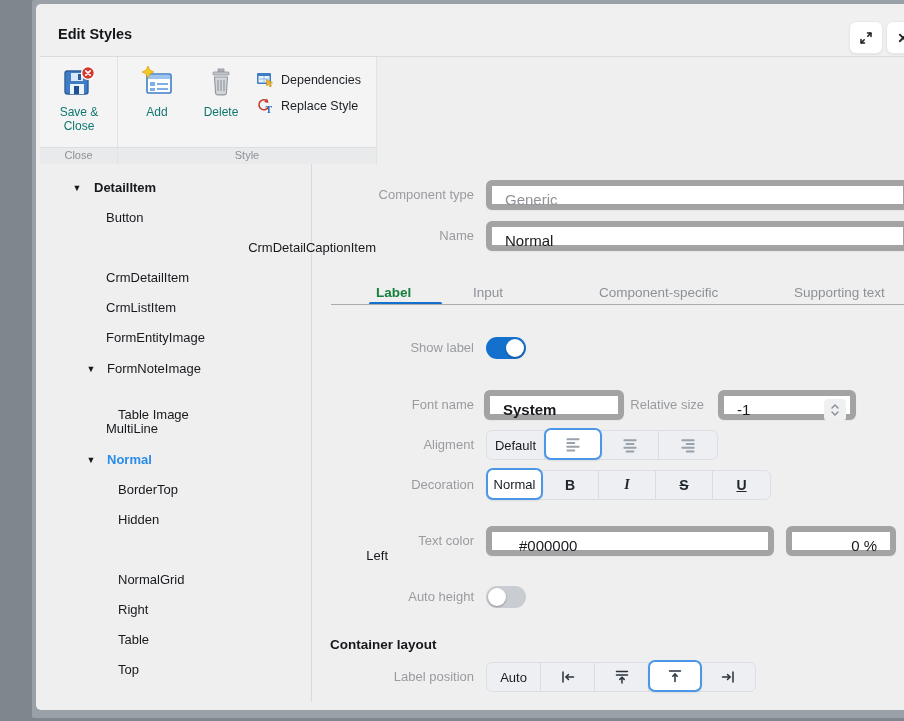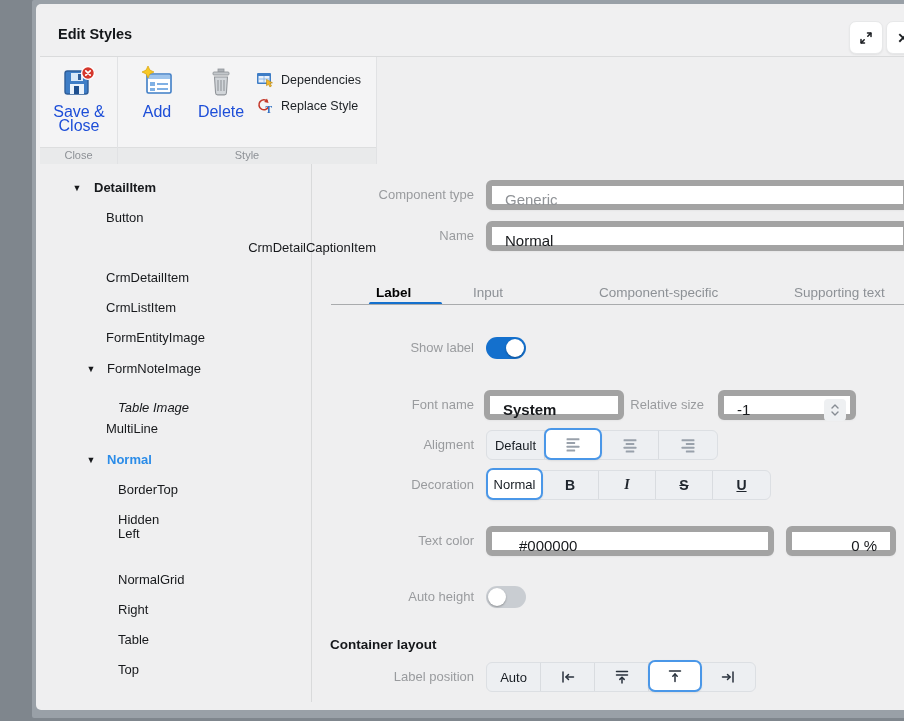--- a/index.html
+++ b/index.html
@@ -12,37 +12,37 @@
   .title{position:absolute;left:18px;top:4px;width:300px;height:48px;line-height:44px;font-size:14.5px;font-weight:700;color:#14171a;}
   .winbtn{position:absolute;top:13px;width:32px;height:31px;background:#fff;border:1px solid #e7e8e9;border-radius:7px;box-shadow:0 1px 2px rgba(0,0,0,.06);display:flex;align-items:center;justify-content:center;cursor:pointer;}
   .winbtn.max{left:809px;}
   .winbtn.close{left:846px;font-size:14px;font-weight:700;color:#1a1d21;}
 
   
   .ribbon{position:absolute;left:4px;top:53px;width:337px;height:107px;background:#f4f4f5;display:flex;}
   .rgroup{position:relative;height:100%;border-right:1px solid #e1e2e4;box-sizing:border-box;}
   .rgroup .caption{position:absolute;left:0;right:0;bottom:0;height:16px;background:#e9eaeb;border-top:1px solid #dddedf;font-size:11px;color:#8d9196;text-align:center;line-height:15px;}
   .bigbtn{position:absolute;top:9px;width:62px;text-align:center;cursor:pointer;}
-  .bigbtn .blabel{margin-top:3px;font-size:16px;color:#1d4ed8;line-height:14px;}
+  .bigbtn .blabel{margin-top:3px;font-size:12px;color:#0f766e;line-height:14px;}
   .smallbtn{position:absolute;left:8px;height:22px;display:flex;align-items:center;gap:7px;font-size:12.5px;color:#1d2125;cursor:pointer;}
 
   
   .treepane{position:absolute;left:4px;top:160px;width:272px;bottom:8px;background:#efeff0;border-right:1px solid #d9dadb;box-sizing:border-box;}
   .trow{position:absolute;left:0;width:270px;height:30px;line-height:30px;font-size:13px;color:#17191c;cursor:pointer;white-space:nowrap;}
   .trow .arrow{position:absolute;top:0;font-size:9px;color:#16181b;width:14px;text-align:center;}
   .trow.bold{font-weight:700;}
   .trow.sel{color:#2b8ce8;font-weight:700;}
 
   
   .lbl{position:absolute;left:280px;width:158px;height:30px;line-height:30px;text-align:right;font-size:13px;color:#999b9e;white-space:nowrap;}
   .field{position:absolute;background:#fff;border:6px solid #a3a3a3;border-radius:6px;box-shadow:0 1px 2px rgba(0,0,0,.04);box-sizing:border-box;font-size:15px;line-height:28px;padding:0 13px;color:#17191c;height:30px;}
   .field.muted{color:#8f9296;}
   .tabline{position:absolute;left:295px;top:300px;width:578px;height:1px;background:#a9abad;}
   .tab{position:absolute;top:278px;height:22px;line-height:22px;font-size:13.5px;color:#8d9196;cursor:pointer;}
-  .tab.active{color:#000000;font-weight:700;}
+  .tab.active{color:#15803d;font-weight:700;}
   .tabul{position:absolute;left:333px;top:298px;width:73px;height:3px;background:#1470cd;border-radius:2px;}
 
   .toggle{position:absolute;width:40px;height:22px;border-radius:11px;cursor:pointer;}
   .toggle.on{background:#1470cd;}
   .toggle.off{background:#c9cdd2;}
   .toggle .knob{position:absolute;top:2px;width:18px;height:18px;border-radius:50%;background:#fff;box-shadow:0 1px 2px rgba(0,0,0,.3);}
   .toggle.on .knob{left:20px;}
   .toggle.off .knob{left:2px;}
 
   .btn-group{position:absolute;display:flex;background:#edeff2;border:1px solid #dcdfe3;border-radius:6px;height:30px;box-sizing:border-box;}
@@ -143,26 +143,26 @@
     </div>
 
     <div class="treepane">
       <div class="trow bold" style="top:9px;padding-left:54px;"><span class="arrow" style="left:30px;">▼</span><span>DetailItem</span></div>
       <div class="trow" style="top:39px;padding-left:66px;"><span>Button</span></div>
       <div class="trow" style="top:69px;padding-left:66px;text-align:right;"><span>CrmDetailCaptionItem</span></div>
       <div class="trow" style="top:99px;padding-left:66px;"><span>CrmDetailItem</span></div>
       <div class="trow" style="top:129px;padding-left:66px;"><span>CrmListItem</span></div>
       <div class="trow" style="top:159px;padding-left:66px;"><span>FormEntityImage</span></div>
       <div class="trow" style="top:190px;padding-left:67px;"><span class="arrow" style="left:44px;">▼</span><span>FormNoteImage</span></div>
-      <div class="trow" style="top:229px;padding-left:78px;font-style:italic;"><span>Table Image</span></div>
+      <div class="trow" style="top:236px;padding-left:78px;"><span>Table Image</span></div>
       <div class="trow" style="top:250px;padding-left:66px;"><span>MultiLine</span></div>
       <div class="trow sel" style="top:281px;padding-left:67px;"><span class="arrow" style="left:44px;color:#16181b;">▼</span><span>Normal</span></div>
       <div class="trow" style="top:311px;padding-left:78px;"><span>BorderTop</span></div>
       <div class="trow" style="top:341px;padding-left:78px;"><span>Hidden</span></div>
-      <div class="trow" style="top:355px;padding-left:78px;"><span>Left</span></div>
+      <div class="trow" style="top:377px;padding-left:78px;text-align:right;"><span>Left</span></div>
       <div class="trow" style="top:431px;padding-left:78px;"><span>Right</span></div>
       <div class="trow" style="top:401px;padding-left:78px;"><span>NormalGrid</span></div>
       <div class="trow" style="top:461px;padding-left:78px;"><span>Table</span></div>
       <div class="trow" style="top:491px;padding-left:78px;"><span>Top</span></div>
     </div>
 
     <div class="lbl" style="top:176px;">Component type</div>
     <div class="field muted" style="left:450px;top:176px;width:423px;">Generic</div>
 
     <div class="lbl" style="top:217px;">Name</div>

